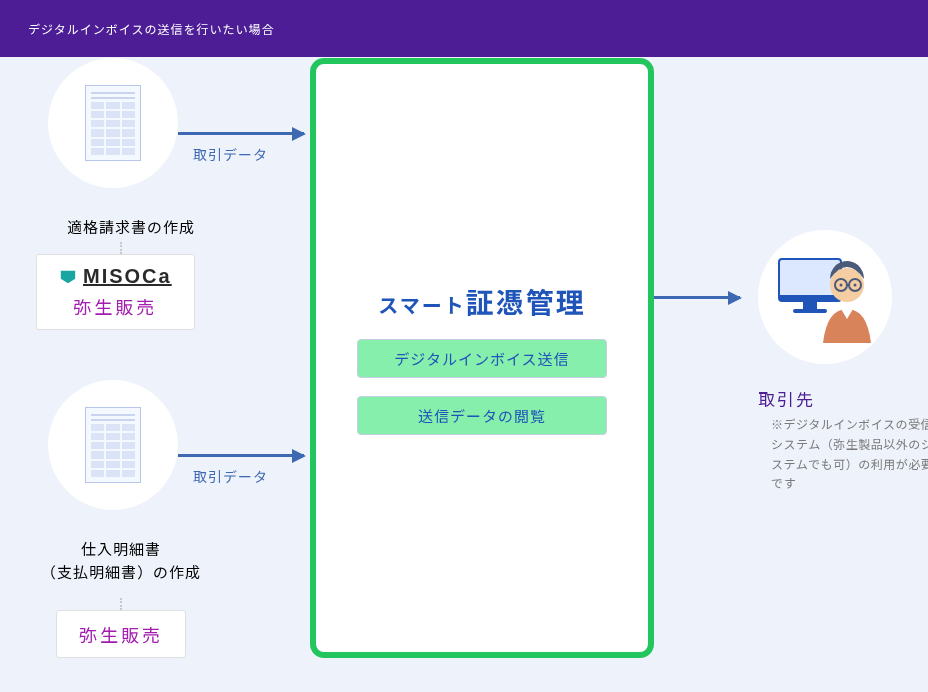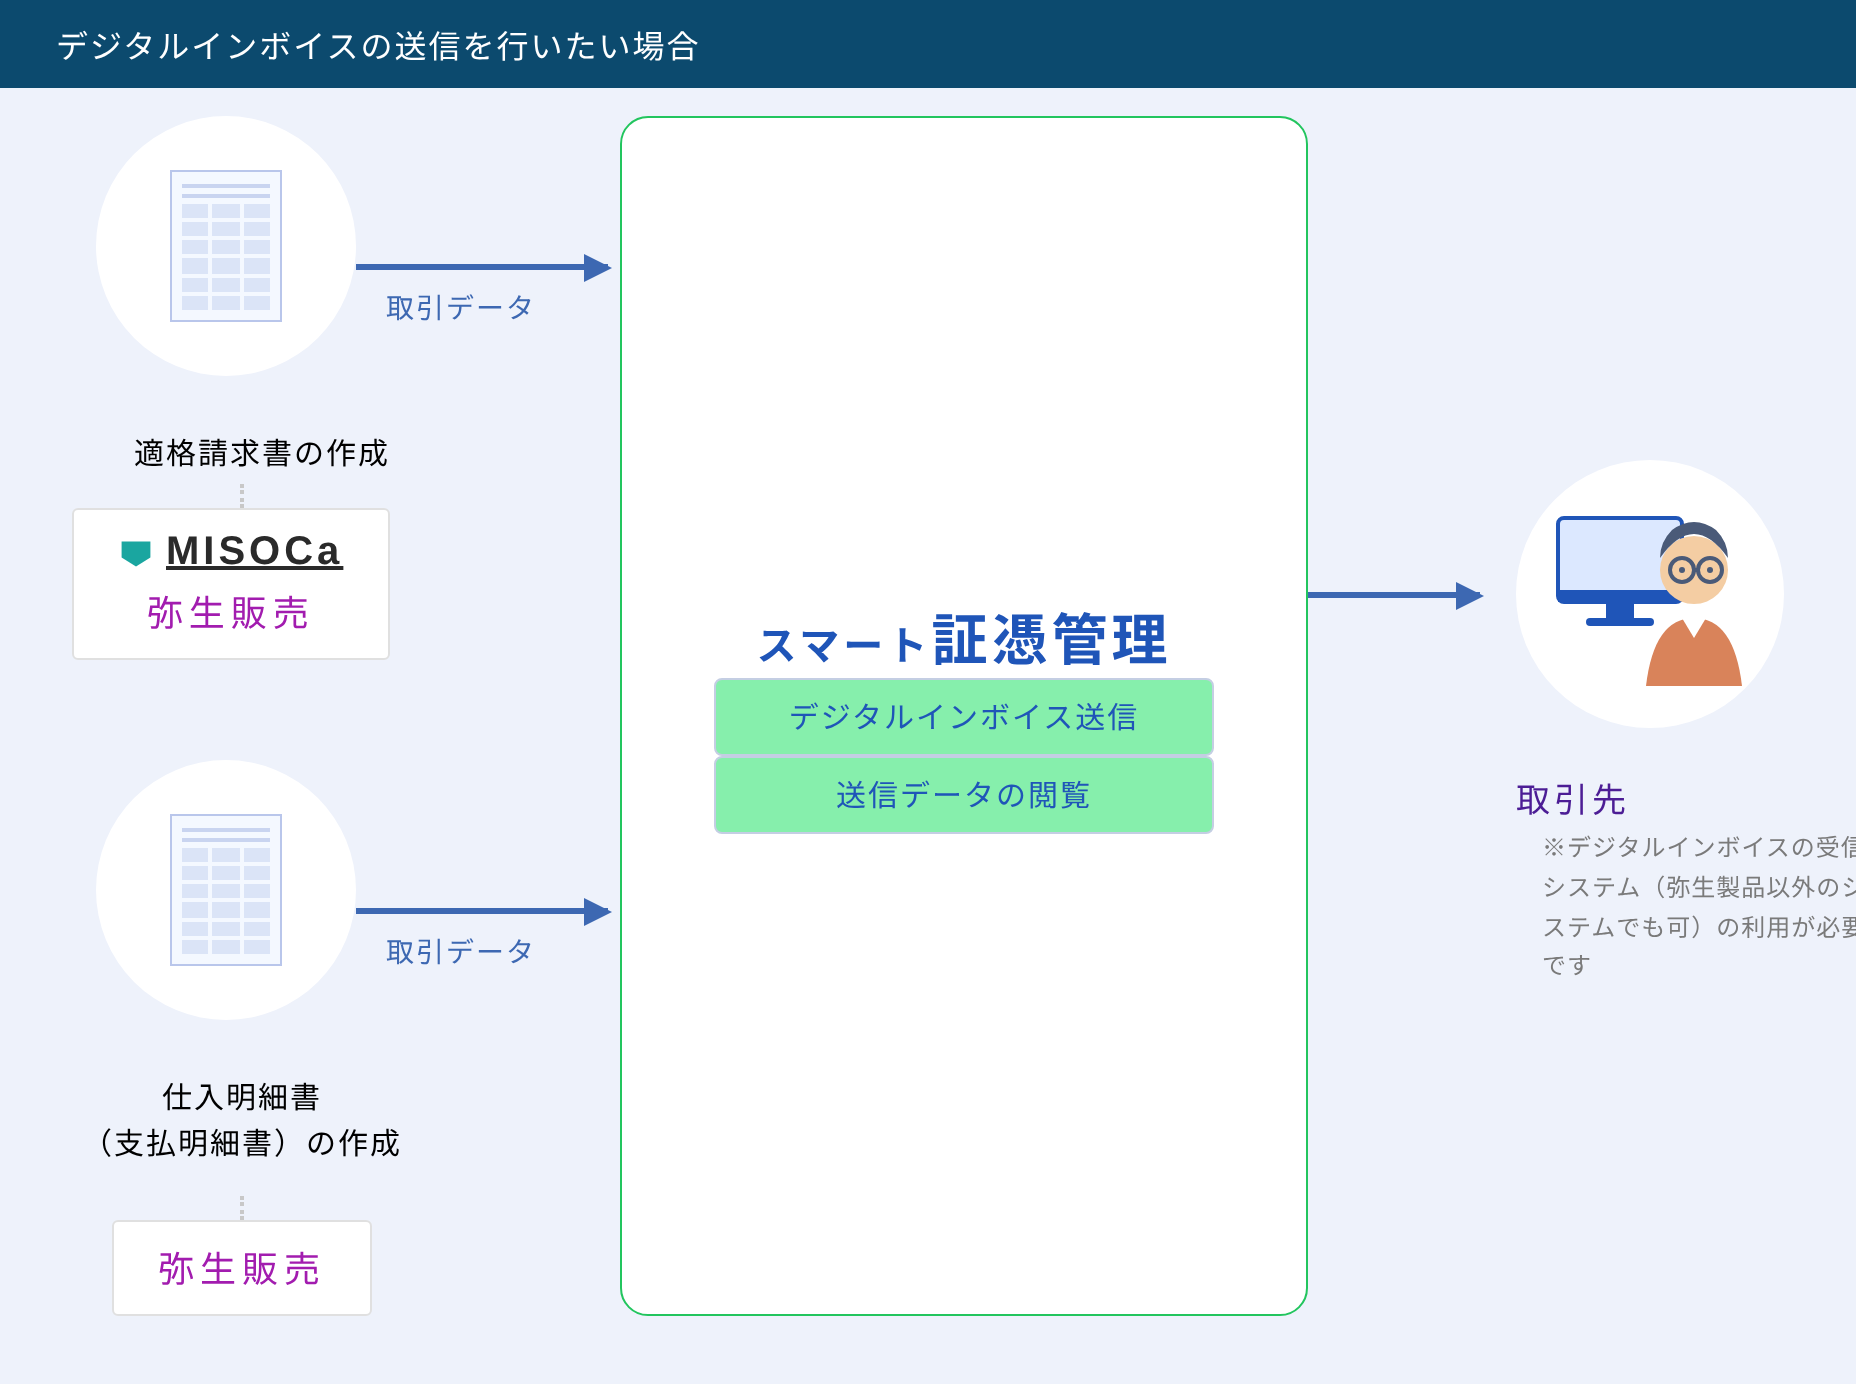--- a/index.html
+++ b/index.html
@@ -7,24 +7,24 @@
     font-family: "Hiragino Kaku Gothic ProN", "Noto Sans JP", Meiryo, sans-serif;
     background: #fff;
   }
   .frame {
     width: 928px;
     height: 692px;
     background: #eef2fb;
     position: relative;
   }
   .title-bar {
-    background: #0c4a6e;
+    background: #4c1d95;
     color: #fff;
-    font-size: 16px;
-    padding: 10px 28px;
+    font-size: 12px;
+    padding: 20px 28px;
     letter-spacing: 1px;
   }
 
   
   .doc-circle {
     position: absolute;
     width: 130px; height: 130px;
     border-radius: 50%;
     background: #fff;
     display: flex; align-items: center; justify-content: center;
@@ -110,23 +110,24 @@
   .arr2 { left: 178px; top: 454px; width: 126px; }
   .arr2-lbl { left: 193px; top: 466px; }
   .arr3 { left: 654px; top: 296px; width: 86px; }
 
   
   .center-box {
     position: absolute;
     left: 310px; top: 58px;
     width: 344px; height: 600px;
     background: #fff;
-    border: 1px solid #22c55e;
+    border: 6px solid #22c55e;
     border-radius: 14px;
     display: flex; flex-direction: column; align-items: center; justify-content: center;
+    gap: 18px;
   }
   .center-title {
     color: #1f55b8;
     font-weight: 700;
     letter-spacing: 2px;
     white-space: nowrap;
   }
   .center-title .sm { font-size: 20px; }
   .center-title .lg { font-size: 28px; }
   .pill {

